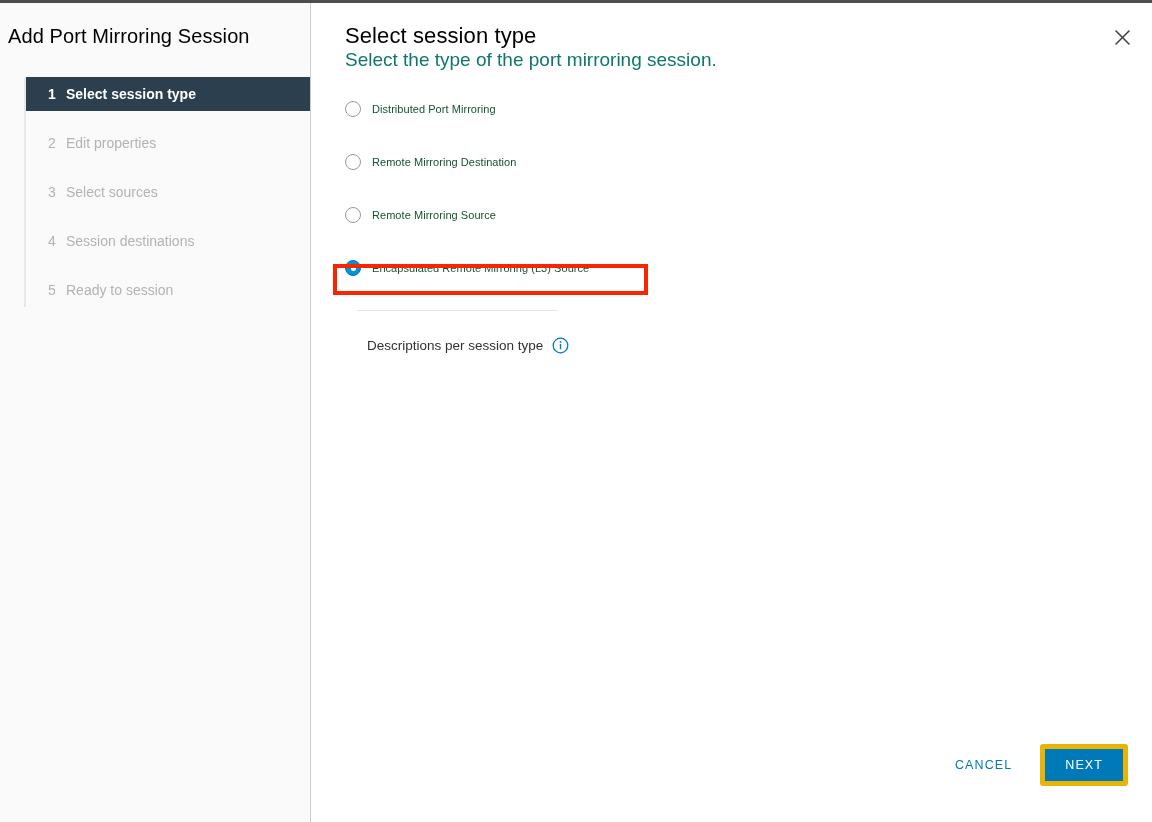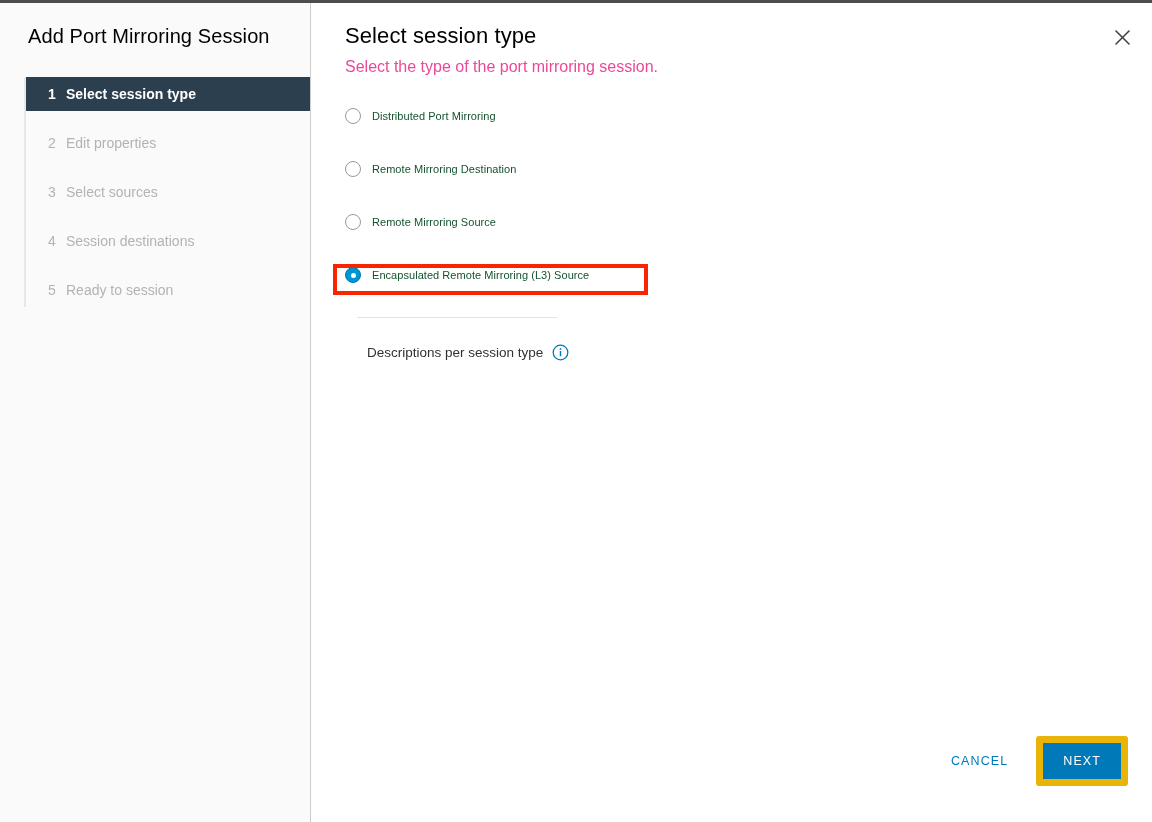--- a/index.html
+++ b/index.html
@@ -32,21 +32,21 @@
     border-right: 1px solid #cccccc;
     box-sizing: border-box;
     position: relative;
   }
 
   #sidebar-title {
     font-size: 20px;
     line-height: 26px;
     color: #000000;
     font-weight: 400;
-    padding: 20px 20px 0 28px;
+    padding: 20px 20px 0 8px;
     letter-spacing: 0.1px;
   }
 
   #stepper {
     margin-top: 28px;
     position: relative;
     padding-left: 24px;
   }
   #stepper-rail {
     position: absolute;
@@ -114,23 +114,22 @@
 
   #panel-title {
     font-size: 22px;
     font-weight: 400;
     color: #000000;
     margin: 0;
     line-height: 30px;
     letter-spacing: 0.1px;
   }
   #panel-subtitle {
-    font-size: 16px;
-    color: #ec4899;
-    margin-top: 7px;
+    font-size: 19px;
+    color: #0f766e;
     line-height: 18px;
   }
 
   #radio-group {
     margin-top: 26px;
   }
 
   .radio-row {
     display: flex;
     align-items: center;
@@ -230,24 +229,24 @@
     border: none;
     padding: 10px 16px;
     cursor: pointer;
     font-family: inherit;
   }
   #next-button {
     font-size: 12.5px;
     letter-spacing: 1.1px;
     color: #ffffff;
     background: #0079b8;
-    border: 7px solid #eab308;
+    border: 5px solid #eab308;
     border-radius: 3px;
     padding: 0 20px;
-    height: 50px;
+    height: 42px;
     cursor: pointer;
     font-family: inherit;
     margin-left: 12px;
   }
 </style>
 </head>
 <body>
 
 <div id="wizard">
 

